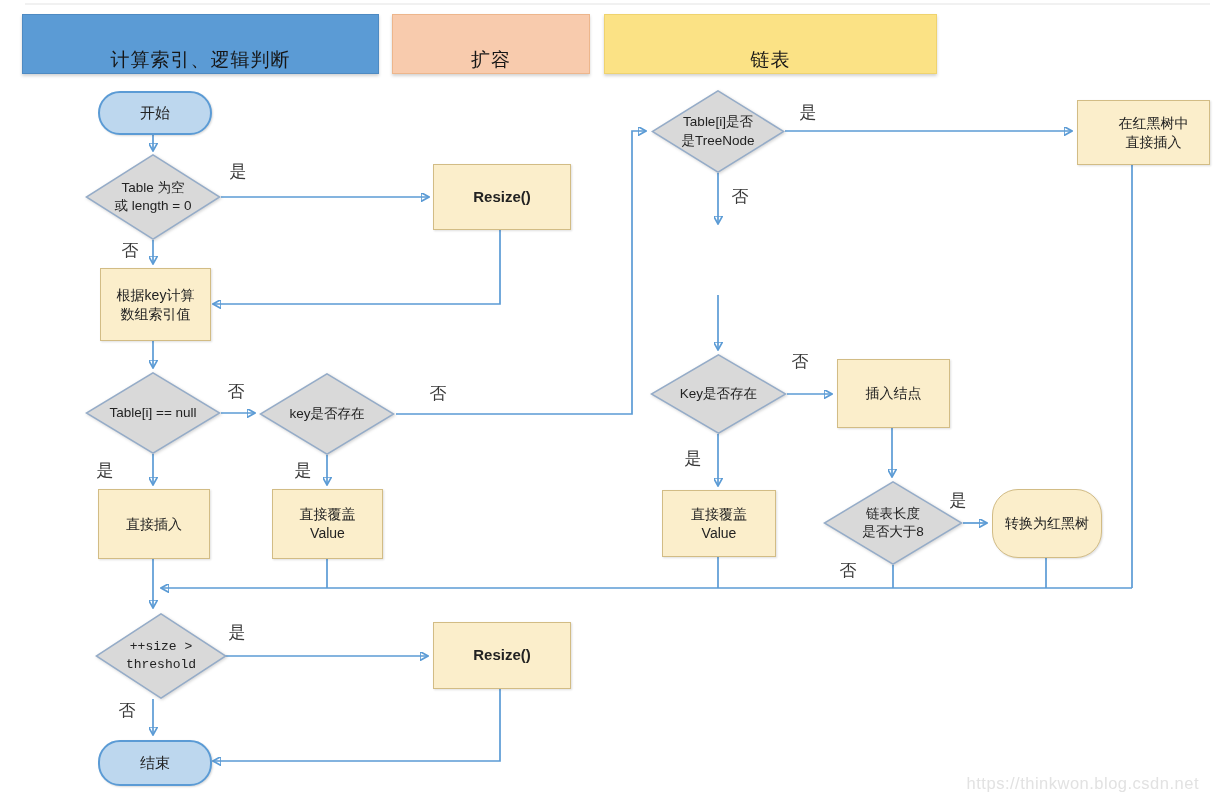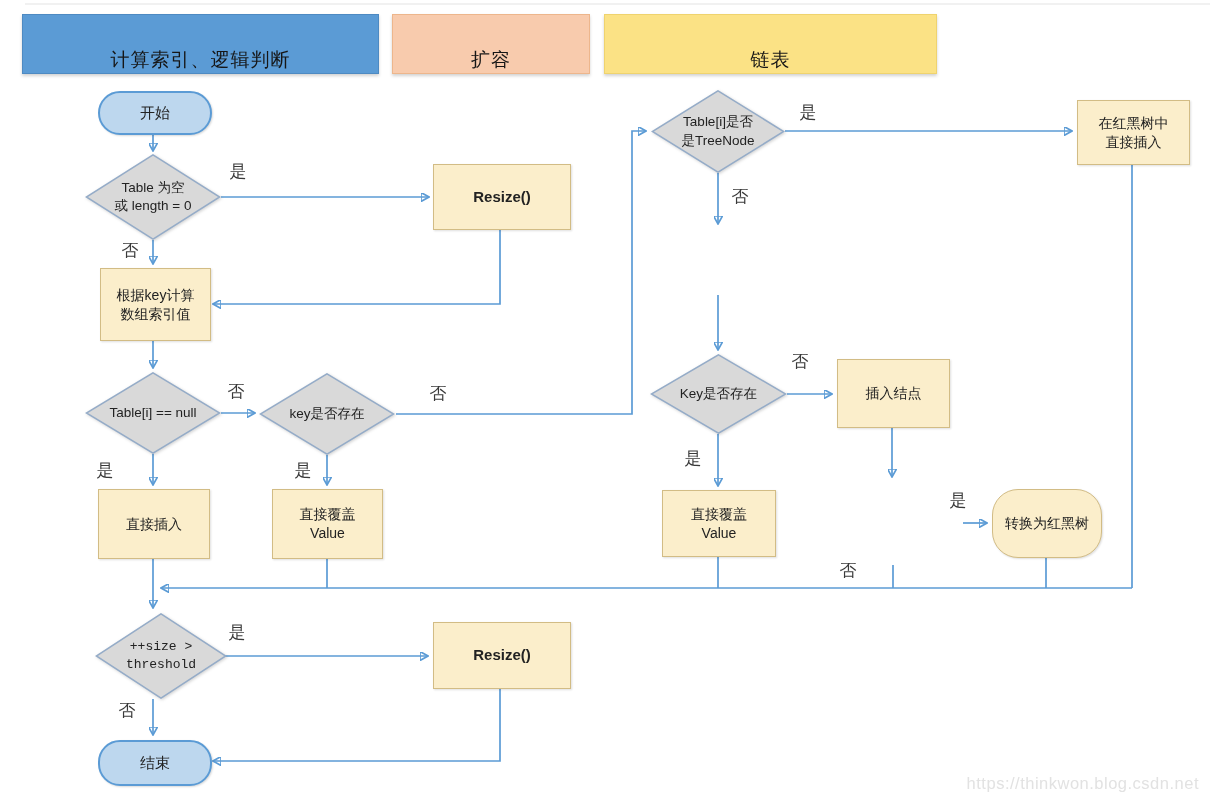--- a/index.html
+++ b/index.html
@@ -123,21 +123,21 @@
   </div>
 
   <div class="node diamond" style="left:651px;top:90px;width:134px;height:83px;">
     <svg viewBox="0 0 100 100" preserveAspectRatio="none">
       <polygon points="50,1 99,50 50,99 1,50" stroke-width="1.5" vector-effect="non-scaling-stroke" fill="#D9D9D9" stroke="#95ACC8"></polygon>
     </svg>
     <span class="txt">Table[i]是否
 是TreeNode</span>
   </div>
 
-  <div class="node rect" style="left:1077px;top:100px;width:111px;height:63px;">
+  <div class="node rect" style="left:1077px;top:100px;width:111px;height:63px;padding-left:20px;">
     <span class="txt">在红黑树中
 直接插入</span>
   </div>
 
 
   <div class="node diamond" style="left:650px;top:354px;width:137px;height:80px;">
     <svg viewBox="0 0 100 100" preserveAspectRatio="none">
       <polygon points="50,1 99,50 50,99 1,50" stroke-width="1.5" vector-effect="non-scaling-stroke" fill="#D9D9D9" stroke="#95ACC8"></polygon>
     </svg>
     <span class="txt">Key是否存在</span>
@@ -145,20 +145,27 @@
 
   <div class="node rect" style="left:837px;top:359px;width:111px;height:67px;">
     <span class="txt">插入结点</span>
   </div>
 
   <div class="node rect" style="left:662px;top:490px;width:112px;height:65px;">
     <span class="txt">直接覆盖
 Value</span>
   </div>
 
+  <div class="node diamond" style="left:823px;top:481px;width:140px;height:84px;">
+    <svg viewBox="0 0 100 100" preserveAspectRatio="none">
+      <polygon points="50,1 99,50 50,99 1,50" stroke-width="1.5" vector-effect="non-scaling-stroke" fill="#D9D9D9" stroke="#95ACC8"></polygon>
+    </svg>
+    <span class="txt">链表长度
+是否大于8</span>
+  </div>
 
   <div class="node rect" style="left:992px;top:489px;width:108px;height:67px;border-radius:26px;">
     <span class="txt">转换为红黑树</span>
   </div>
 
   <div class="node diamond" style="left:95px;top:613px;width:132px;height:86px;font-family:Liberation Mono, monospace;">
     <svg viewBox="0 0 100 100" preserveAspectRatio="none">
       <polygon points="50,1 99,50 50,99 1,50" stroke-width="1.5" vector-effect="non-scaling-stroke" fill="#D9D9D9" stroke="#95ACC8"></polygon>
     </svg>
     <span class="txt" style="font-size:13px;">++size &gt;

